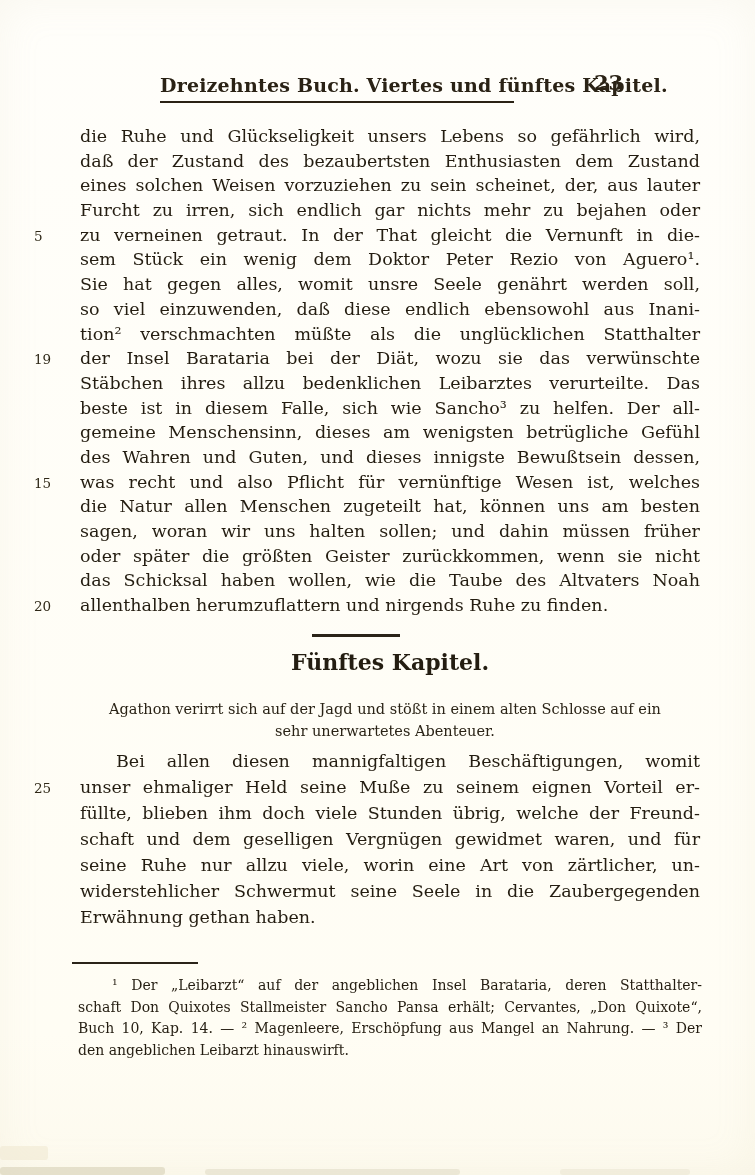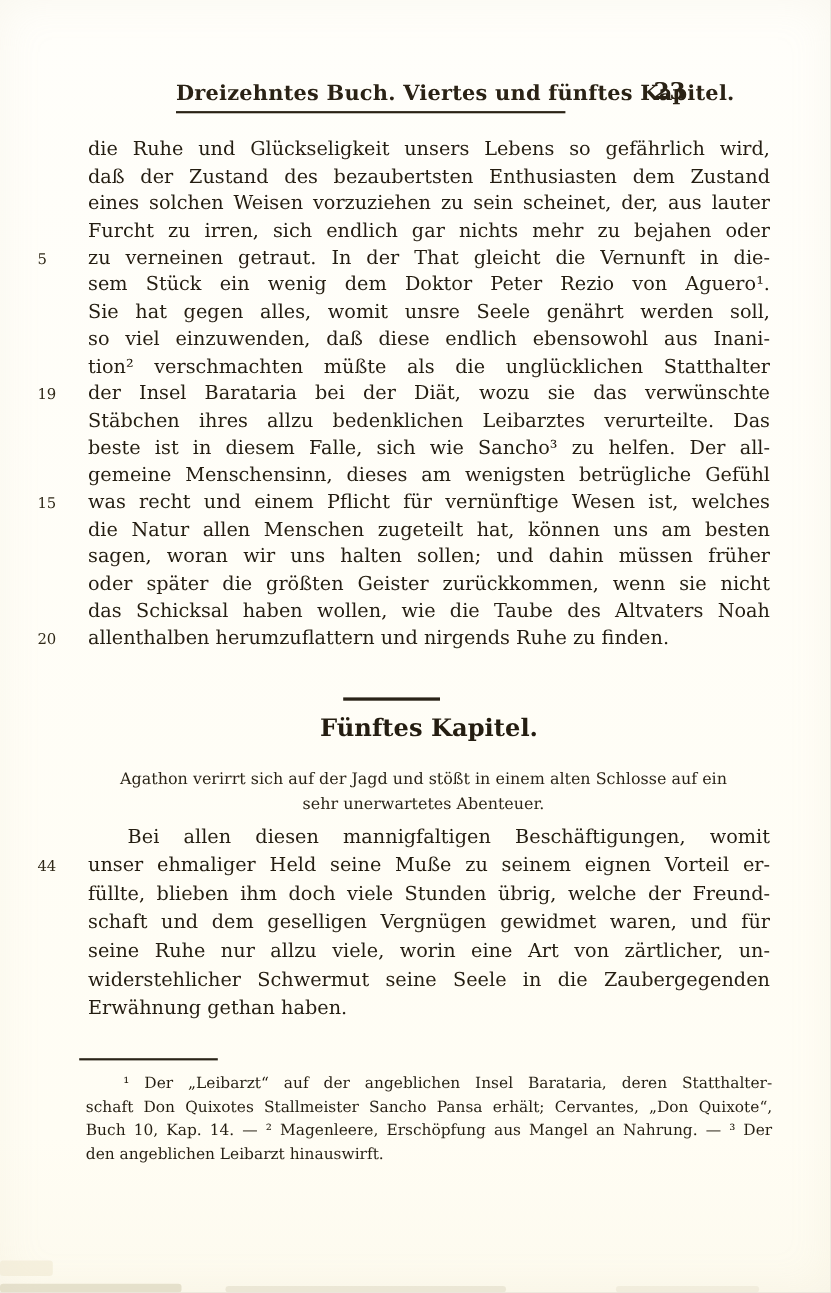--- a/index.html
+++ b/index.html
@@ -70,39 +70,40 @@
     <div class="line"><span class="lnum"></span><span>Furcht zu irren, sich endlich gar nichts mehr zu bejahen oder</span></div>
     <div class="line"><span class="lnum">5</span><span>zu verneinen getraut. In der That gleicht die Vernunft in die-</span></div>
     <div class="line"><span class="lnum"></span><span>sem Stück ein wenig dem Doktor Peter Rezio von Aguero¹.</span></div>
     <div class="line"><span class="lnum"></span><span>Sie hat gegen alles, womit unsre Seele genährt werden soll,</span></div>
     <div class="line"><span class="lnum"></span><span>so viel einzuwenden, daß diese endlich ebensowohl aus Inani-</span></div>
     <div class="line"><span class="lnum"></span><span>tion² verschmachten müßte als die unglücklichen Statthalter</span></div>
     <div class="line"><span class="lnum">19</span><span>der Insel Barataria bei der Diät, wozu sie das verwünschte</span></div>
     <div class="line"><span class="lnum"></span><span>Stäbchen ihres allzu bedenklichen Leibarztes verurteilte. Das</span></div>
     <div class="line"><span class="lnum"></span><span>beste ist in diesem Falle, sich wie Sancho³ zu helfen. Der all-</span></div>
     <div class="line"><span class="lnum"></span><span>gemeine Menschensinn, dieses am wenigsten betrügliche Gefühl</span></div>
-    <div class="line"><span class="lnum">15</span><span>was recht und einem Pflicht für vernünftige Wesen ist, welches</span></div>
+    <div class="line"><span class="lnum"></span><span>des Wahren und Guten, und dieses innigste Bewußtsein dessen,</span></div>
+    <div class="line"><span class="lnum">15</span><span>was recht und also Pflicht für vernünftige Wesen ist, welches</span></div>
     <div class="line"><span class="lnum"></span><span>die Natur allen Menschen zugeteilt hat, können uns am besten</span></div>
     <div class="line"><span class="lnum"></span><span>sagen, woran wir uns halten sollen; und dahin müssen früher</span></div>
     <div class="line"><span class="lnum"></span><span>oder später die größten Geister zurückkommen, wenn sie nicht</span></div>
     <div class="line"><span class="lnum"></span><span>das Schicksal haben wollen, wie die Taube des Altvaters Noah</span></div>
     <div class="line lastline"><span class="lnum">20</span><span>allenthalben herumzuflattern und nirgends Ruhe zu finden.</span></div>
   </div>
 
   <div class="chapter-sep"></div>
   <div class="chapter-heading">Fünftes Kapitel.</div>
 
   <div class="subtitle">
     <div class="subtitle-line">Agathon verirrt sich auf der Jagd und stößt in einem alten Schlosse auf ein</div>
     <div class="subtitle-line">sehr unerwartetes Abenteuer.</div>
   </div>
 
   <div class="body-col" id="para2">
     <div class="line indent"><span class="lnum"></span><span>Bei allen diesen mannigfaltigen Beschäftigungen, womit</span></div>
-    <div class="line"><span class="lnum">44</span><span>unser ehmaliger Held seine Muße zu seinem eignen Vorteil er-</span></div>
+    <div class="line"><span class="lnum">25</span><span>unser ehmaliger Held seine Muße zu seinem eignen Vorteil er-</span></div>
     <div class="line"><span class="lnum"></span><span>füllte, blieben ihm doch viele Stunden übrig, welche der Freund-</span></div>
     <div class="line"><span class="lnum"></span><span>schaft und dem geselligen Vergnügen gewidmet waren, und für</span></div>
     <div class="line"><span class="lnum"></span><span>seine Ruhe nur allzu viele, worin eine Art von zärtlicher, un-</span></div>
     <div class="line"><span class="lnum"></span><span>widerstehlicher Schwermut seine Seele in die Zaubergegenden</span></div>
     <div class="line lastline"><span class="lnum"></span><span>Erwähnung gethan haben.</span></div>
   </div>
 
   <div class="fn-sep"></div>
 
   <div class="footnote">

